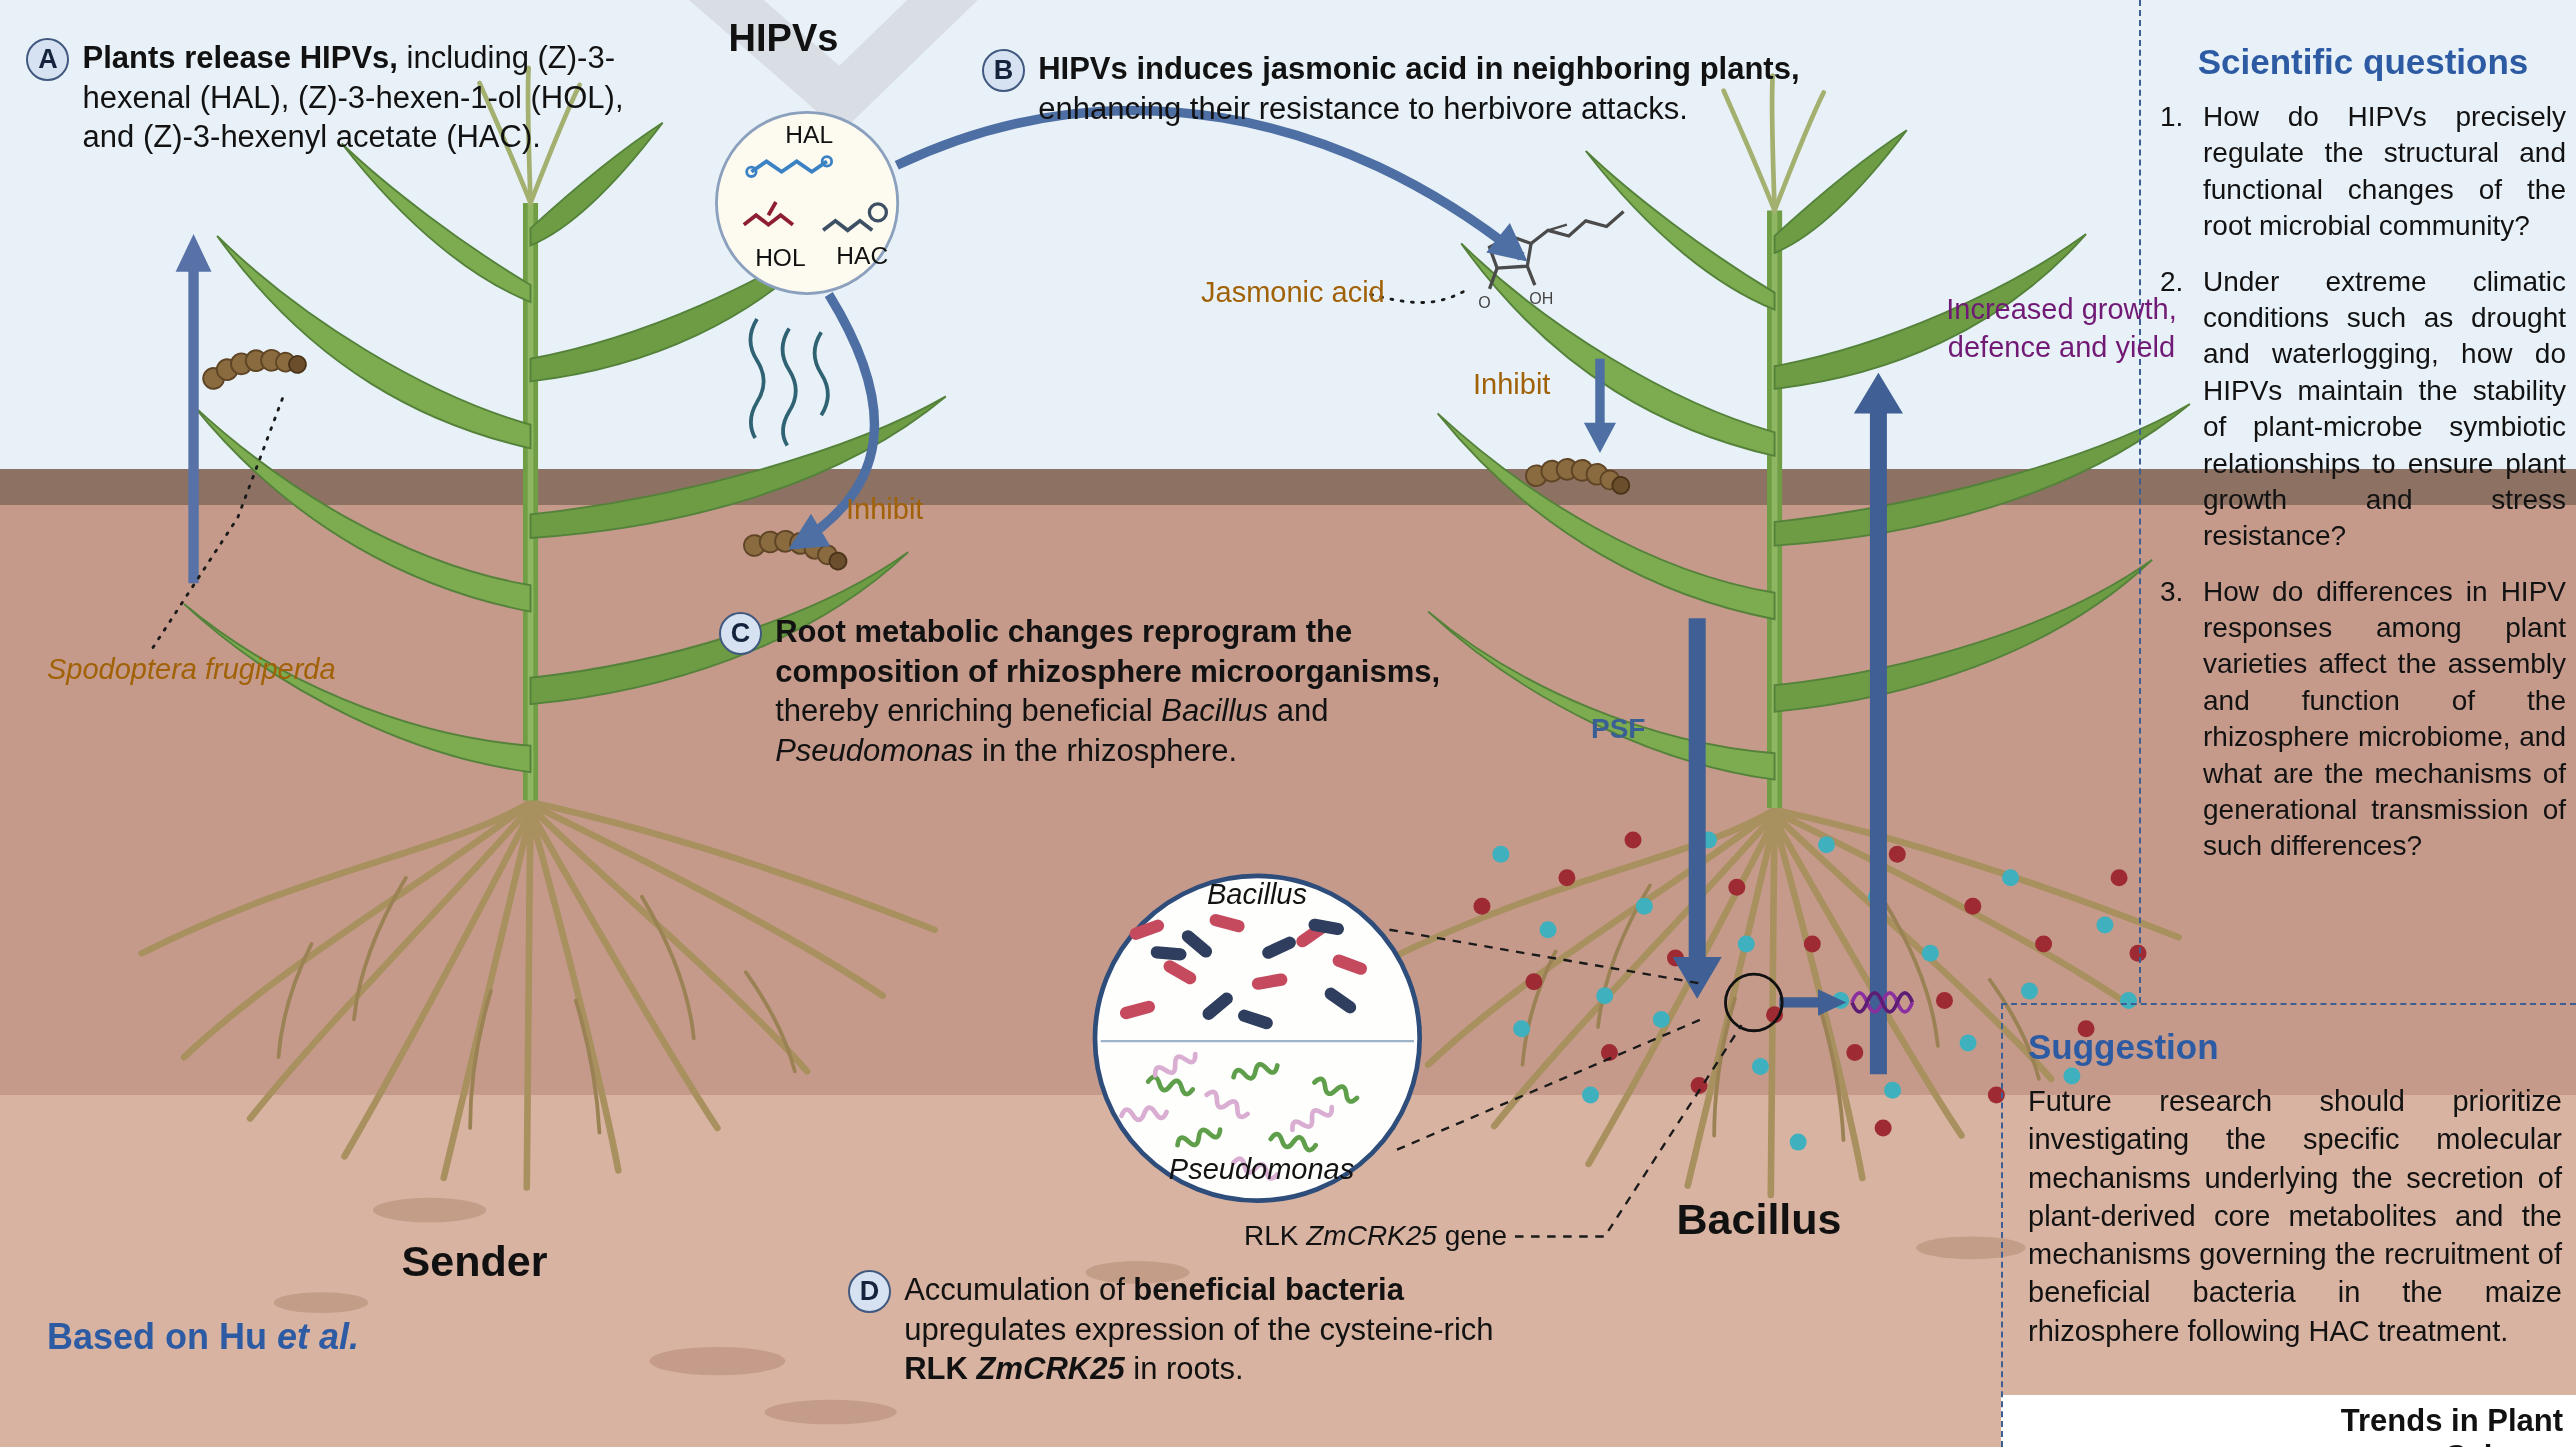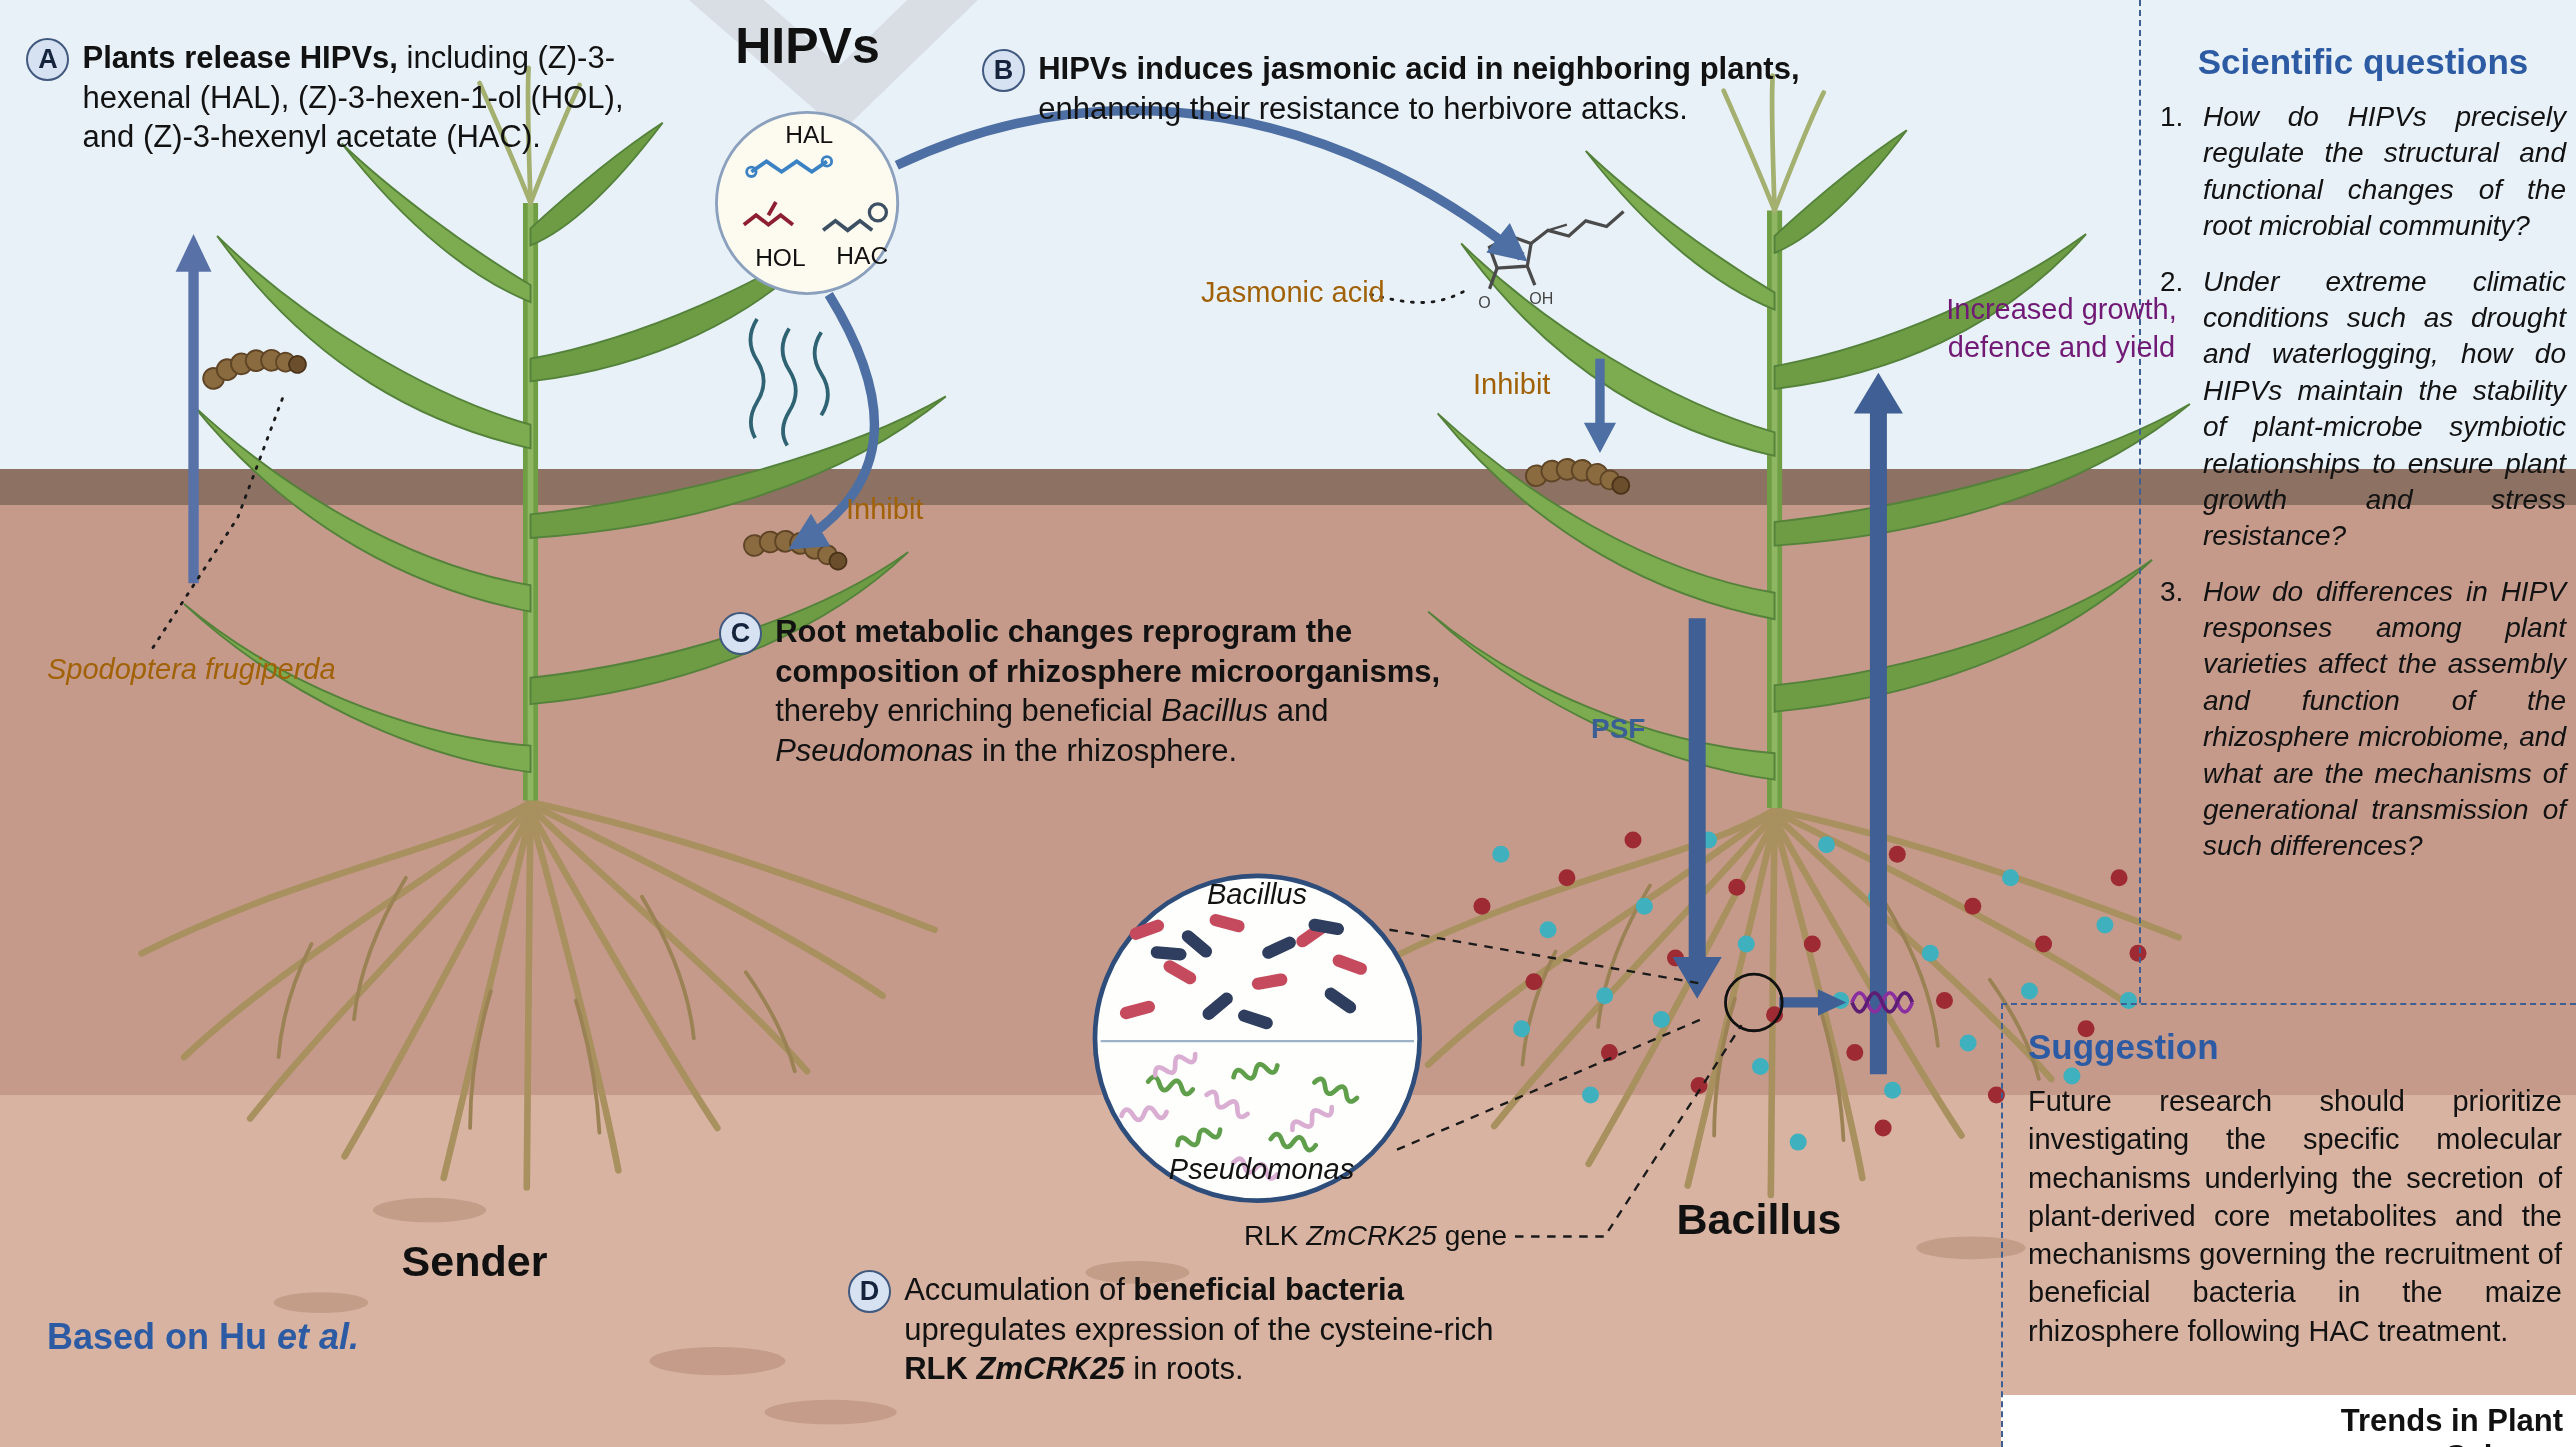--- a/index.html
+++ b/index.html
@@ -12,21 +12,21 @@
   .ann { display:flex; gap:13.2px; align-items:flex-start; }
   .badge { width:43px; height:43px; border-radius:50%; background:#d6e2f1; border:2.8px solid #41597f;
            color:#15233d; font-weight:bold; font-size:27px; display:flex; align-items:center;
            justify-content:center; flex:0 0 auto; }
   b.seg { font-weight:bold; }
   i.seg { font-style:italic; }
   .center { text-align:center; }
   .sb-title { font-size:35px; font-weight:bold; color:#2d5ba3; margin-bottom:17px;text-align:center; }
   .q { display:flex; margin-bottom:19px; font-size:28px; line-height:1.3; color:#121212; }
   .q-num { width:43px; flex:none; }
-  .q-text { flex:1; text-align:justify;font-style:italic; }
+  .q-text { flex:1; text-align:justify; }
   .sg-title { font-size:35px; font-weight:bold; color:#2d5ba3; margin-bottom:15px; }
   .sg-text { font-size:29px; line-height:1.32; text-align:justify; color:#121212; }
   .dash-v { border-left:2.8px dashed #3e5f94; }
   .dash-h { border-top:2.8px dashed #3e5f94; }
   .big-label { font-size:43px; font-weight:bold; color:#111; }
   svg { display:block; }
 </style>
 </head>
 <body>
 
@@ -259,21 +259,21 @@
 
   <div class="abs dash-v" style="left:2139px;top:0;height:1003px;"></div>
   <div class="abs dash-h" style="left:2001px;top:1003px;width:575px;"></div>
   <div class="abs dash-v" style="left:2001px;top:1003px;height:444px;"></div>
 
   <div class="abs ann" style="left:26.4px;top:38px;width:614px;">
     <div class="badge">A</div>
     <p class="txt" style="width:543px;"><b class="seg">Plants release HIPVs,</b><span> including (Z)-3-hexenal (HAL), (Z)-3-hexen-1-ol (HOL), and (Z)-3-hexenyl acetate (HAC).</span></p>
   </div>
 
-  <div class="abs center" style="left:732px;top:17px;width:151px;font-size:50px;font-weight:bold;color:#111;">HIPVs</div>
+  <div class="abs center" style="left:708px;top:17px;width:151px;font-size:38px;font-weight:bold;color:#111;">HIPVs</div>
 
   <div class="abs ann" style="left:982px;top:49px;width:1038px;">
     <div class="badge">B</div>
     <p class="txt" style="width:963px;">
         <b class="seg" style="display:block;">HIPVs induces jasmonic acid in neighboring plants,</b>
         <span style="display:block;">enhancing their resistance to herbivore attacks.</span>
       </p>
   </div>
 
   <div class="abs lbl" style="left:1201px;top:276px;">Jasmonic acid</div>

